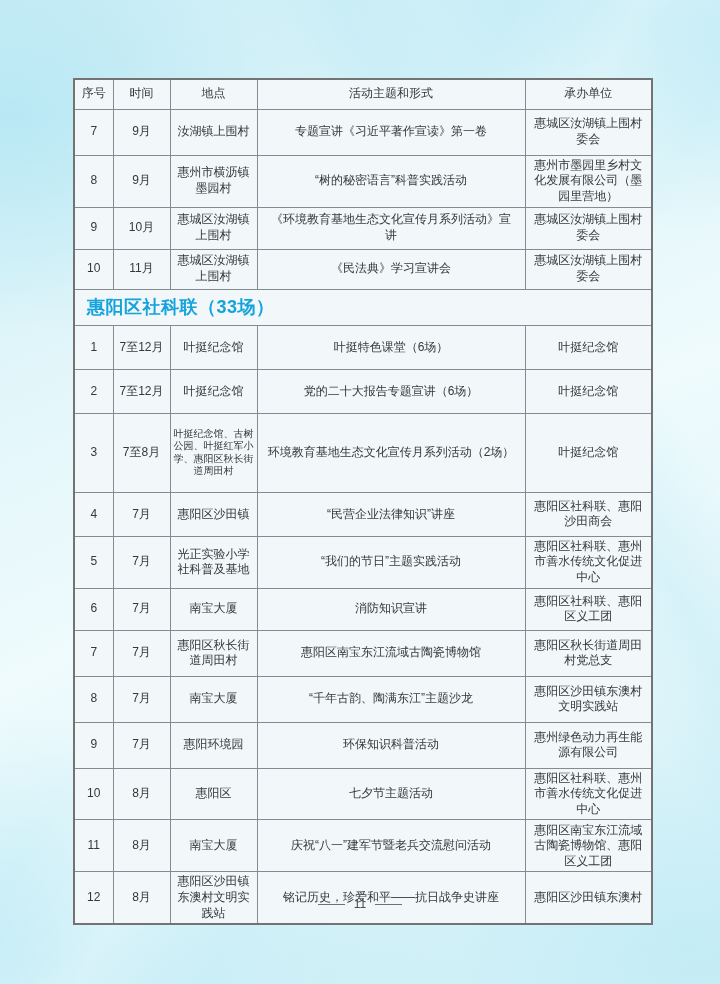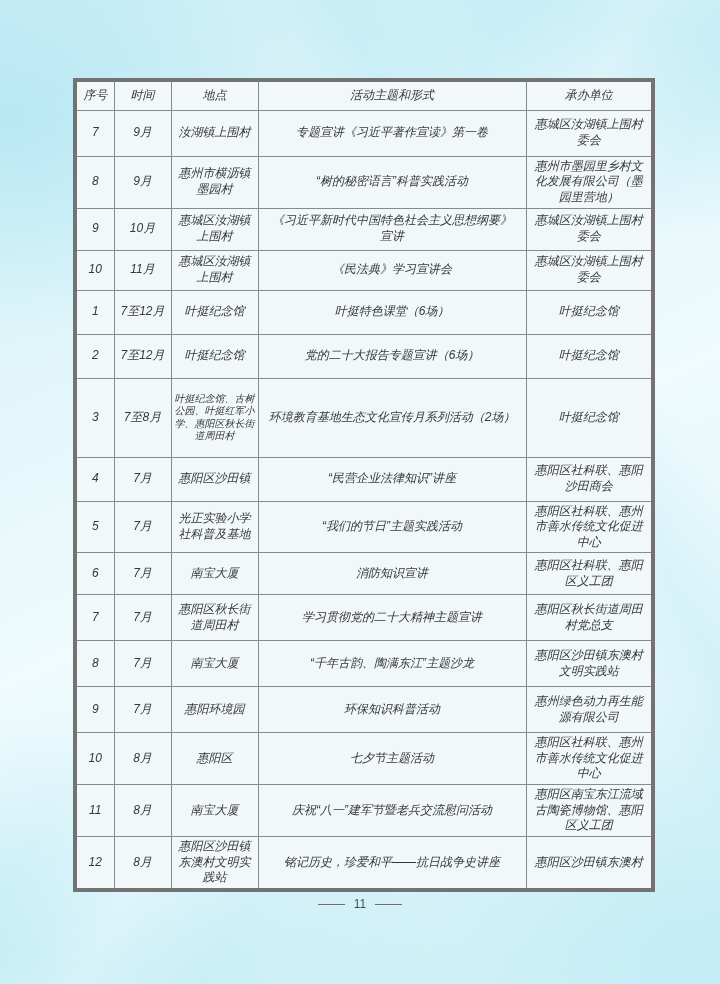--- a/index.html
+++ b/index.html
@@ -16,23 +16,22 @@
   }
   body::after { 
     content: ""; position: absolute; inset: 0; pointer-events: none;
     background:
       linear-gradient(120deg, rgba(255,255,255,0) 40%, rgba(255,255,255,0.35) 50%, rgba(255,255,255,0) 60%),
       linear-gradient(60deg, rgba(186,233,244,0) 62%, rgba(186,233,244,0.35) 70%, rgba(186,233,244,0) 78%);
   }
   table.schedule {
     position: absolute; left: 73px; top: 78px; width: 578px;
     border-collapse: collapse; table-layout: fixed;
-    border: 4px solid #737373;
+    border: 2px solid #737373;
     z-index: 2;
-    font-style: italic;
   }
   .schedule th, .schedule td {
     border: 1px solid #838c91;
     background: #f2f7f9;
     color: #34383b;
     font-size: 12px; line-height: 1.3;
     text-align: center; vertical-align: middle;
     padding: 2px 4px;
     word-break: break-all;
   }
@@ -81,29 +80,32 @@
         <td>8</td>
         <td>9月</td>
         <td>惠州市横沥镇墨园村</td>
         <td class="theme-cell">“树的秘密语言”科普实践活动</td>
         <td class="org-cell">惠州市墨园里乡村文化发展有限公司（墨园里营地）</td>
       </tr>
       <tr style="height: 42px;">
         <td>9</td>
         <td>10月</td>
         <td>惠城区汝湖镇上围村</td>
-        <td class="theme-cell">《习近平新时代中国特色社会主义思想纲要》宣讲</td>
+        <td class="theme-cell">《环境教育基地生态文化宣传月系列活动》宣讲</td>
         <td class="org-cell">惠城区汝湖镇上围村委会</td>
       </tr>
       <tr style="height: 40px;">
         <td>10</td>
         <td>11月</td>
         <td>惠城区汝湖镇上围村</td>
         <td class="theme-cell">《民法典》学习宣讲会</td>
         <td class="org-cell">惠城区汝湖镇上围村委会</td>
+      </tr>
+      <tr style="height: 36px;">
+        <td colspan="5" class="section-cell"><span class="section-title">惠阳区社科联（33场）</span></td>
       </tr>
       <tr style="height: 44px;">
         <td>1</td>
         <td>7至12月</td>
         <td>叶挺纪念馆</td>
         <td class="theme-cell">叶挺特色课堂（6场）</td>
         <td class="org-cell">叶挺纪念馆</td>
       </tr>
       <tr style="height: 44px;">
         <td>2</td>
@@ -137,21 +139,21 @@
         <td>6</td>
         <td>7月</td>
         <td>南宝大厦</td>
         <td class="theme-cell">消防知识宣讲</td>
         <td class="org-cell">惠阳区社科联、惠阳区义工团</td>
       </tr>
       <tr style="height: 46px;">
         <td>7</td>
         <td>7月</td>
         <td>惠阳区秋长街道周田村</td>
-        <td class="theme-cell">学习贯彻党的二十大精神主题宣讲</td>
+        <td class="theme-cell">惠阳区南宝东江流域古陶瓷博物馆</td>
         <td class="org-cell">惠阳区秋长街道周田村党总支</td>
       </tr>
       <tr style="height: 46px;">
         <td>8</td>
         <td>7月</td>
         <td>南宝大厦</td>
         <td class="theme-cell">“千年古韵、陶满东江”主题沙龙</td>
         <td class="org-cell">惠阳区沙田镇东澳村文明实践站</td>
       </tr>
       <tr style="height: 46px;">

